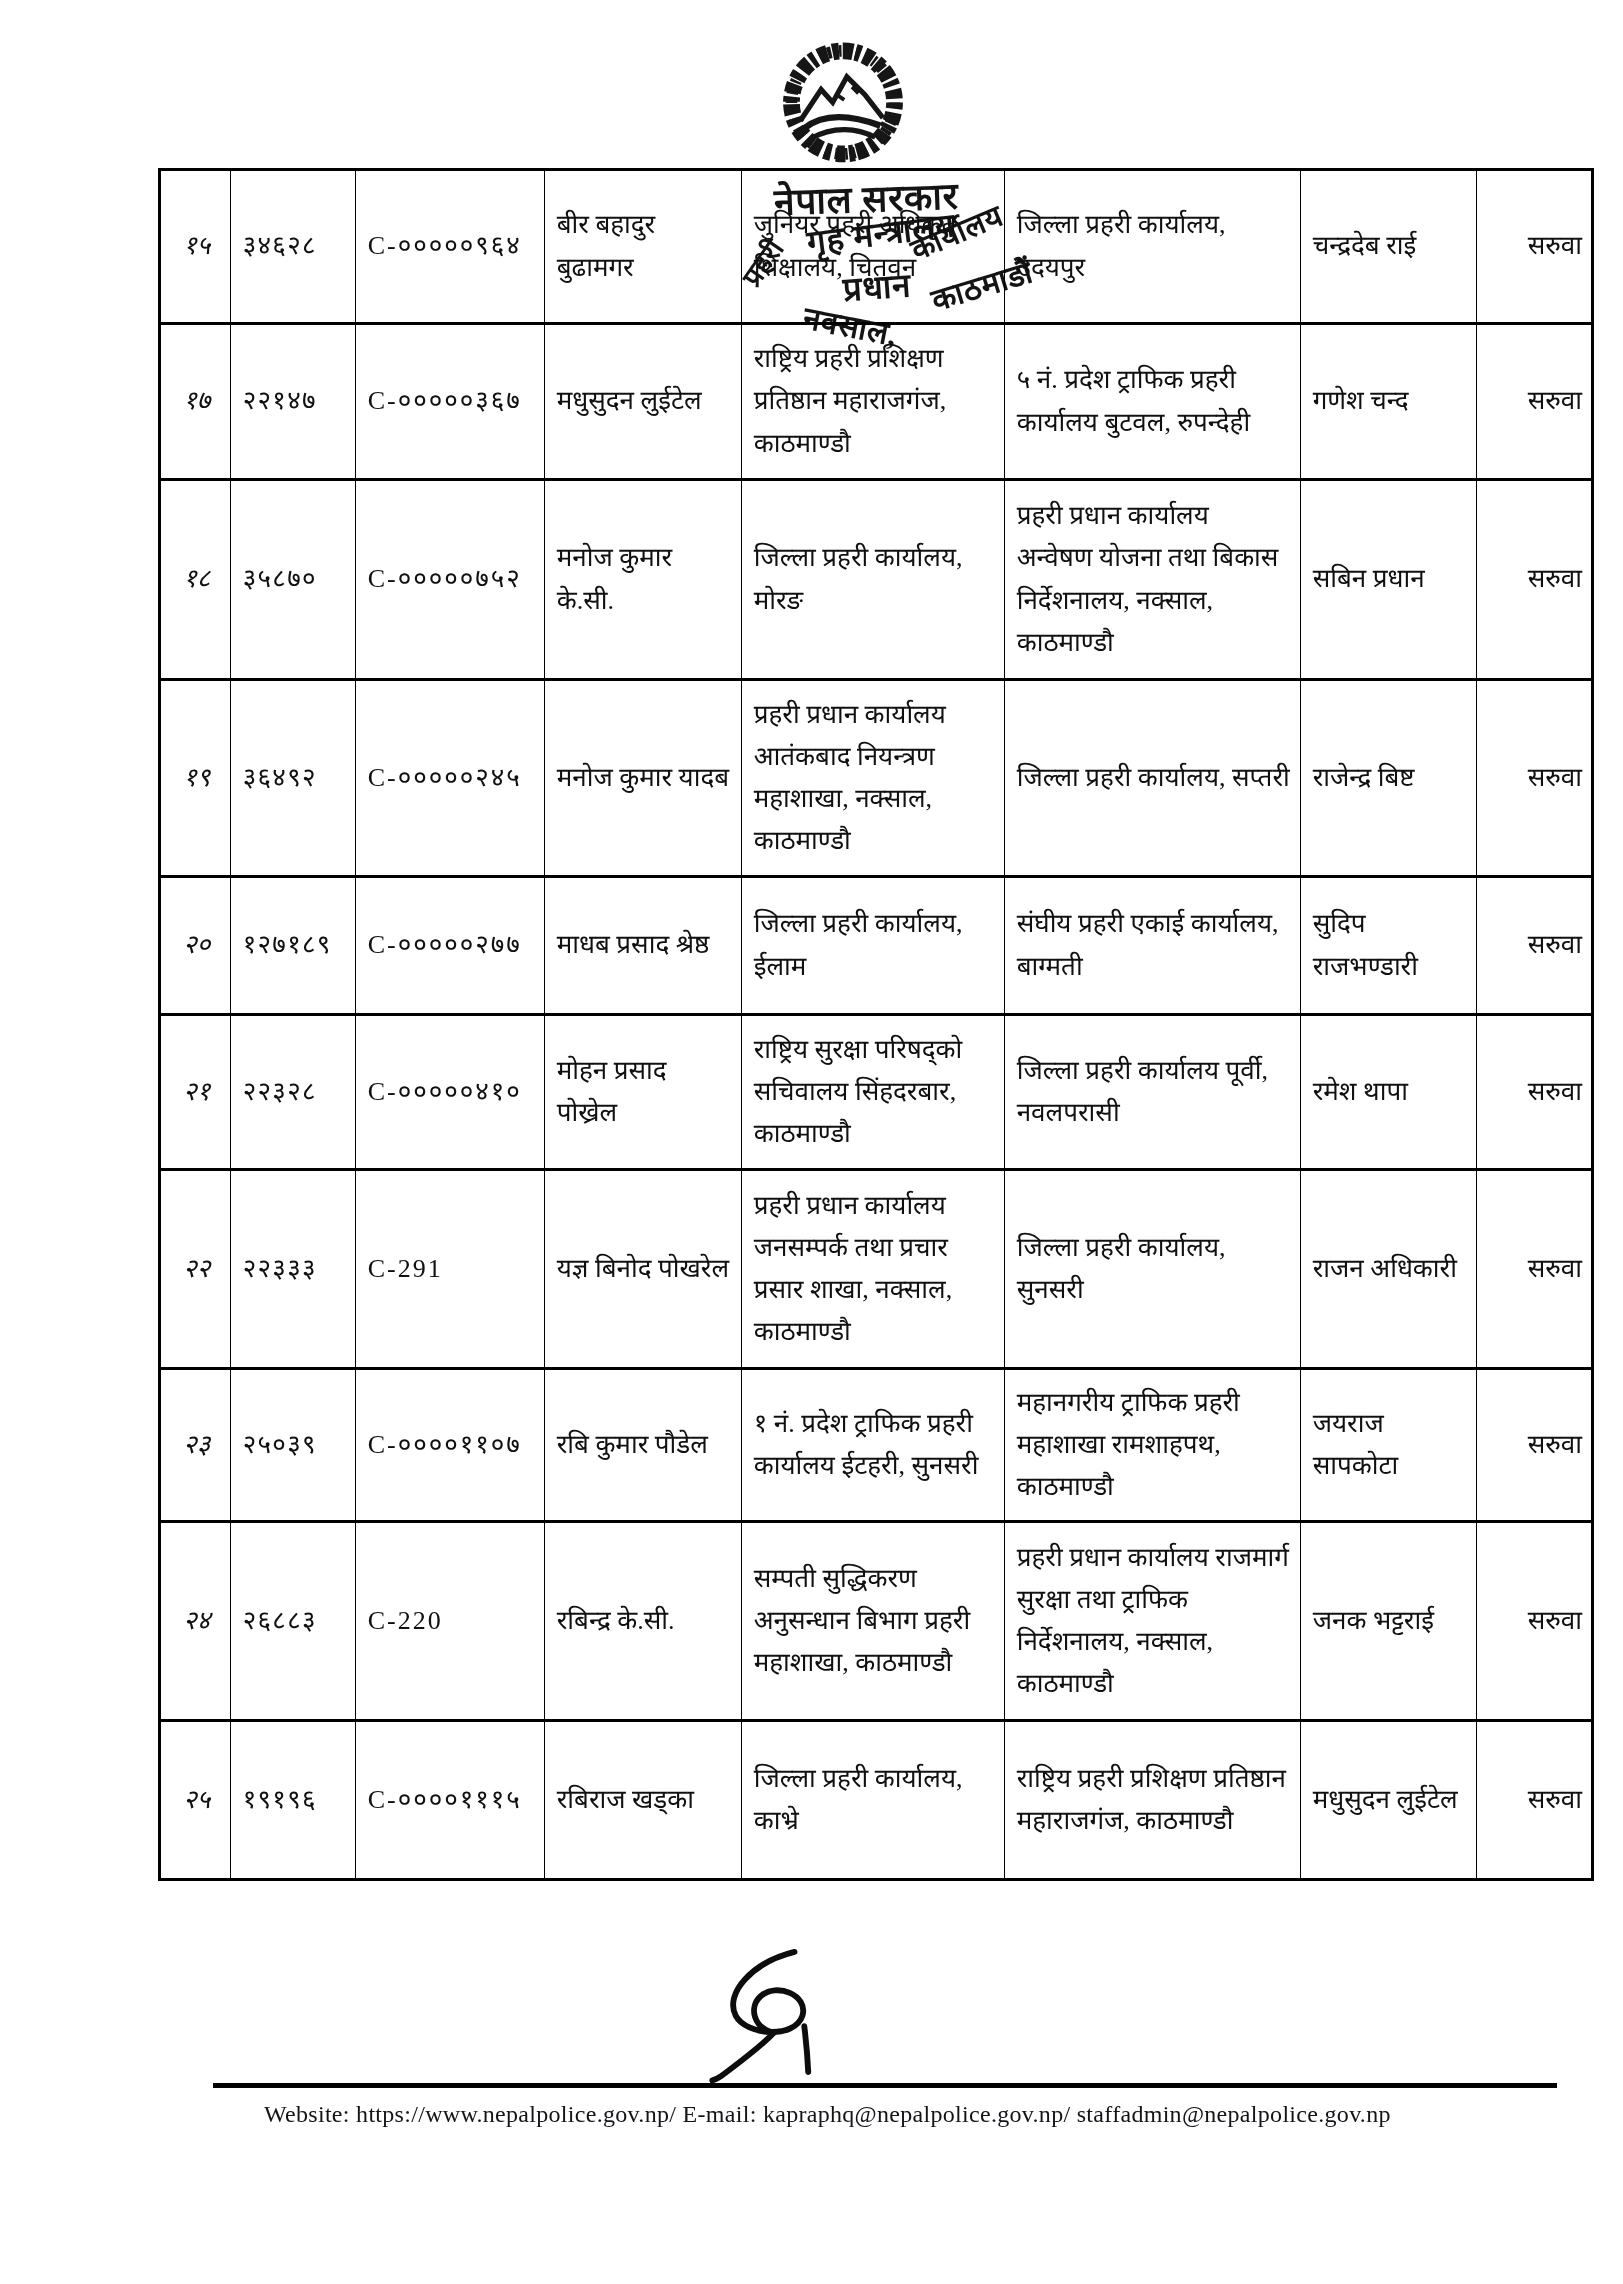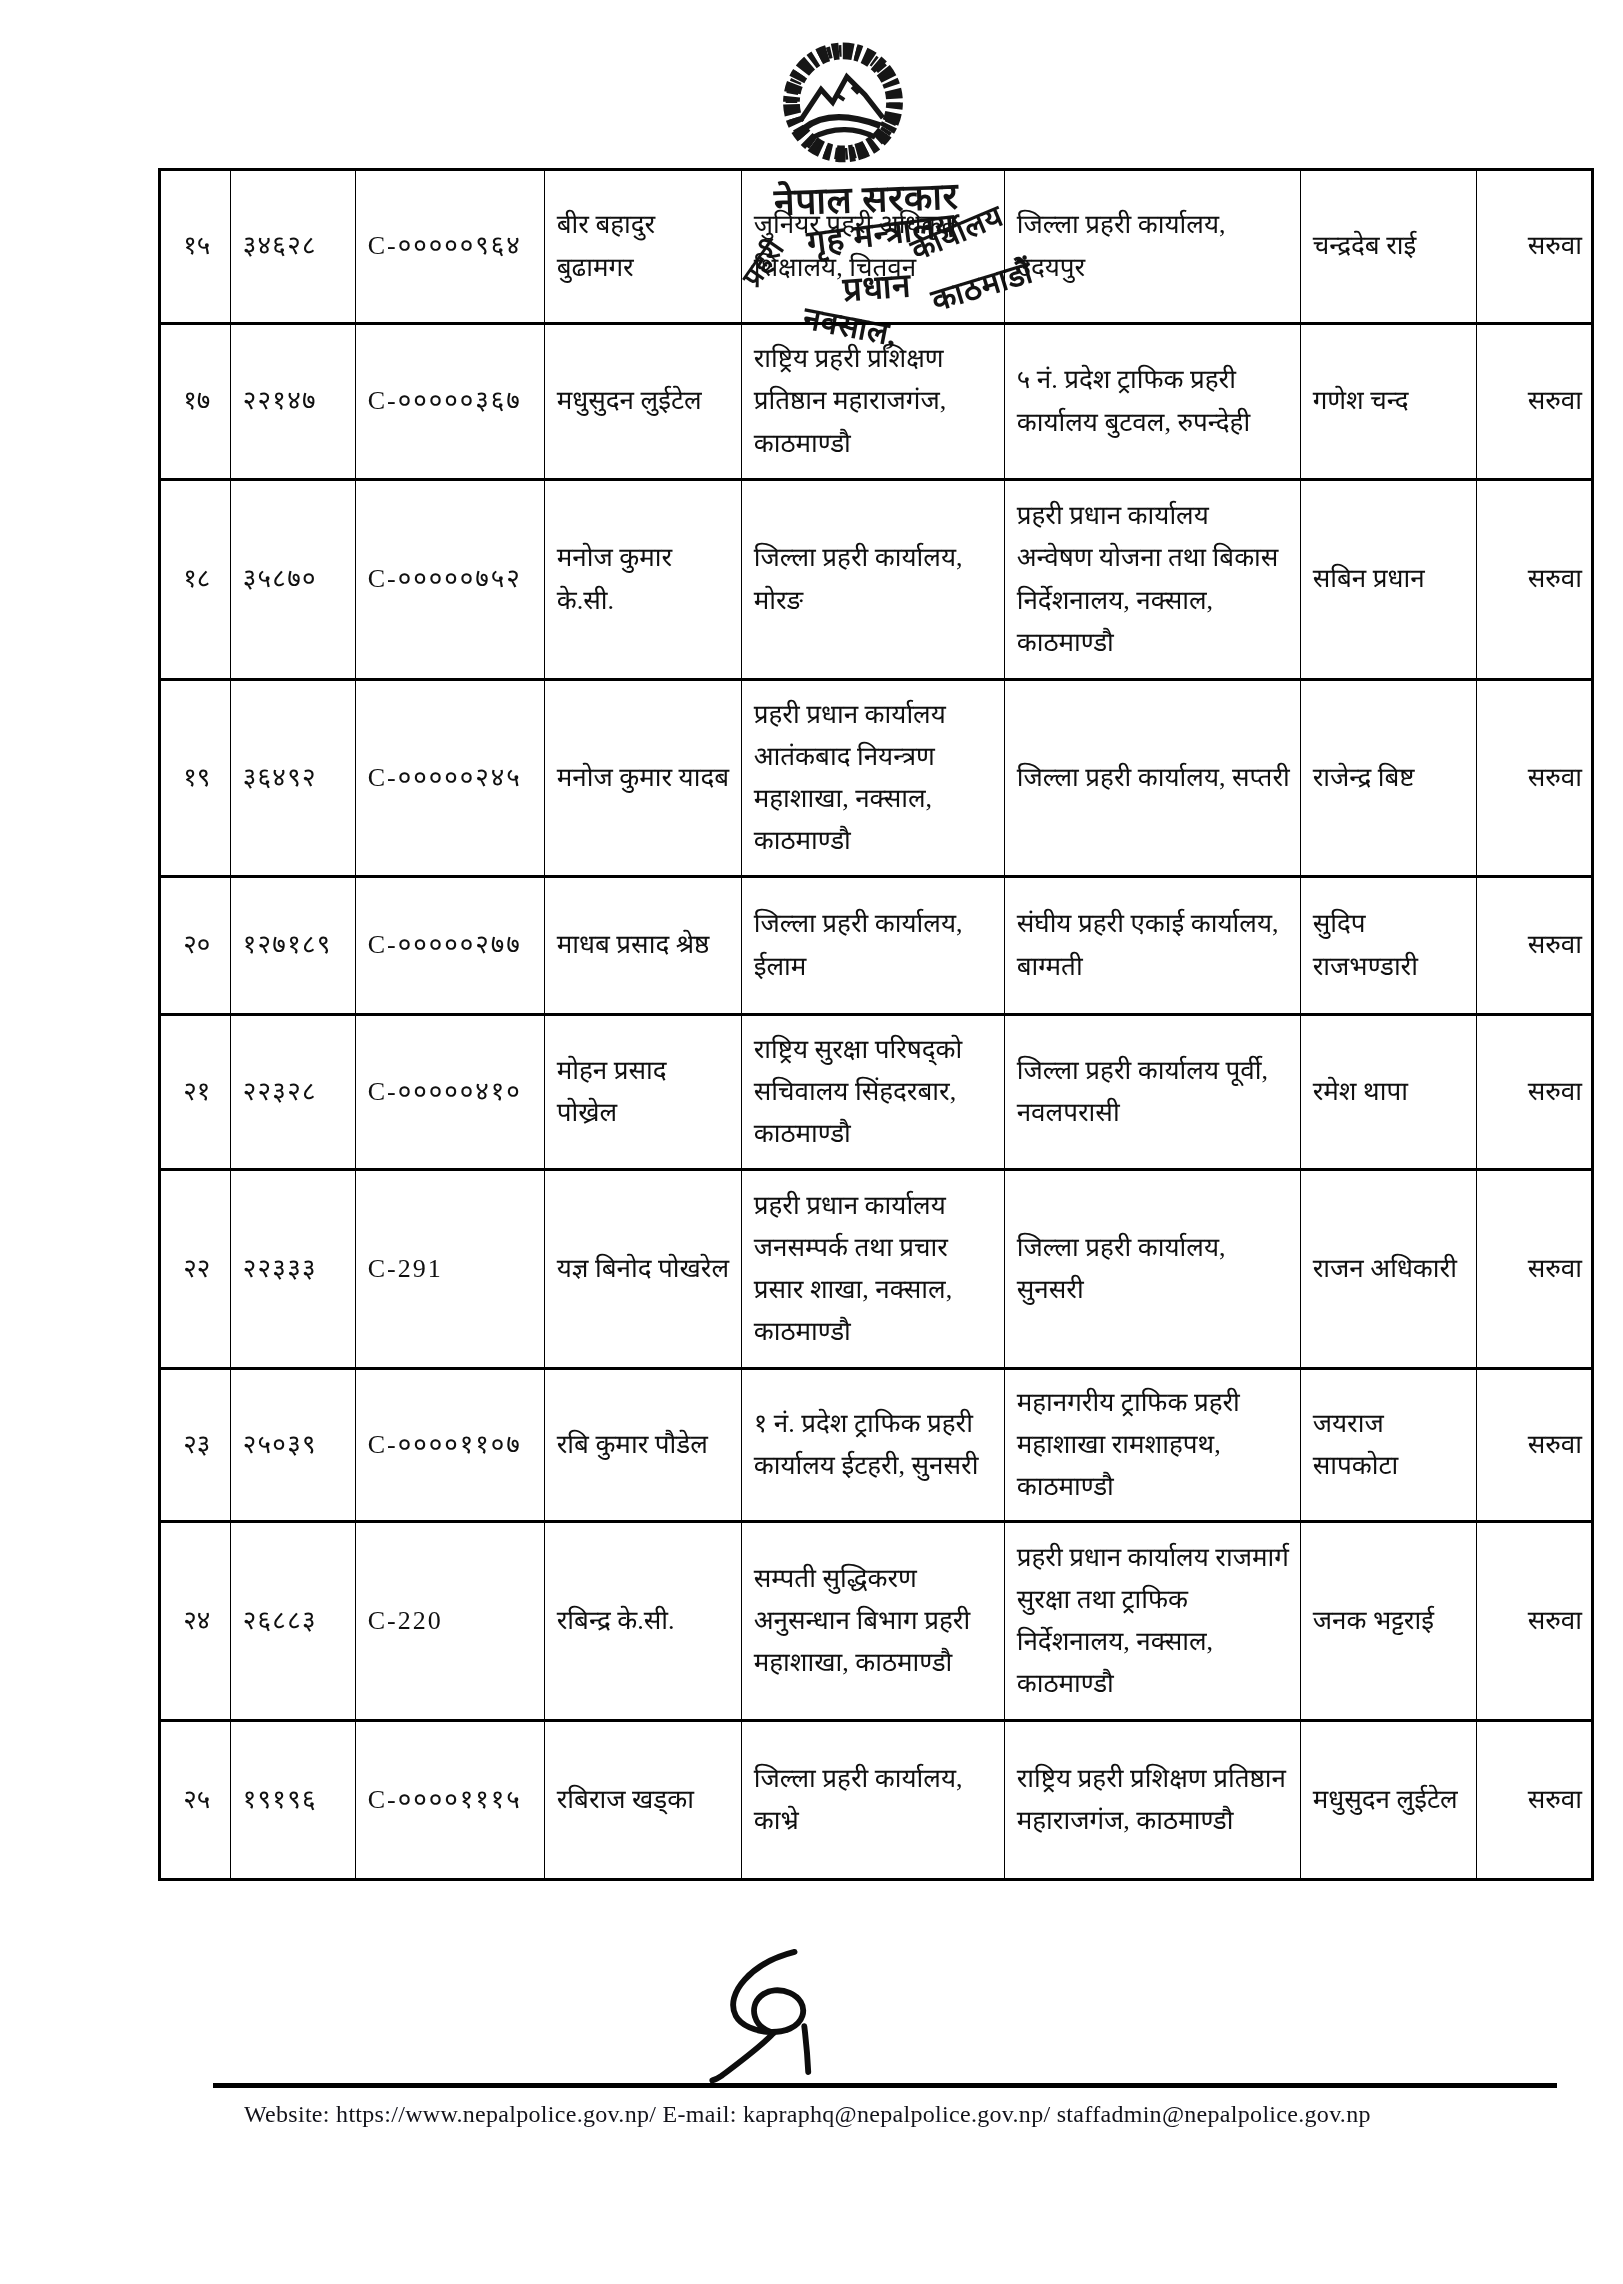--- a/index.html
+++ b/index.html
@@ -32,38 +32,38 @@
   #roster td{
     border-left:1.3px solid #000;
     vertical-align:middle;
     font-size:26px;
     line-height:1.62;
     padding:5.2px 9px 5.2px 11.7px;
     overflow:hidden;
     word-break:break-word;
   }
   #roster tr + tr td{border-top:3.3px solid #000;}
-  td.c-sn{text-align:center;padding-left:2.6px;padding-right:2.6px;}
+  td.c-sn{text-align:center;padding-left:2.6px;padding-right:2.6px;font-style:italic;}
   td.c-num{text-align:left;letter-spacing:1.3px;}
   td.c-cno{font-size:27px;letter-spacing:2px;}
   td.c-status{text-align:right;padding-left:3.9px;padding-right:3.9px;}
   td.v-top{vertical-align:top;padding-top:9px;}
   td.v-low{vertical-align:bottom;padding-bottom:22px;}
   td.v-high{vertical-align:top;padding-top:46px;}
   
   tr.r15{height:154px;} tr.r16{height:114px;} tr.r17{height:156px;}
   tr.r18{height:200px;} tr.r19{height:197px;} tr.r20{height:138px;}
   tr.r21{height:155px;} tr.r22{height:199px;} tr.r23{height:153px;}
   tr.r24{height:199px;} tr.r25{height:159px;}
   
   #signature{position:absolute;left:690px;top:1948px;width:196px;height:137px;}
   
   #footer-rule{position:absolute;left:213px;top:2083px;width:1344px;height:4.6px;background:#000;}
   #footer-text{
-    position:absolute;left:244px;top:2101px;width:1305px;
+    position:absolute;left:264px;top:2101px;width:1305px;
     font-size:24px;color:#13131a;letter-spacing:0.3px;
   }
 </style>
 </head>
 <body>
 
 <div id="page">
 
   <svg id="emblem" viewBox="0 0 110 104" aria-hidden="true">
     <g stroke="#161616" fill="none">

